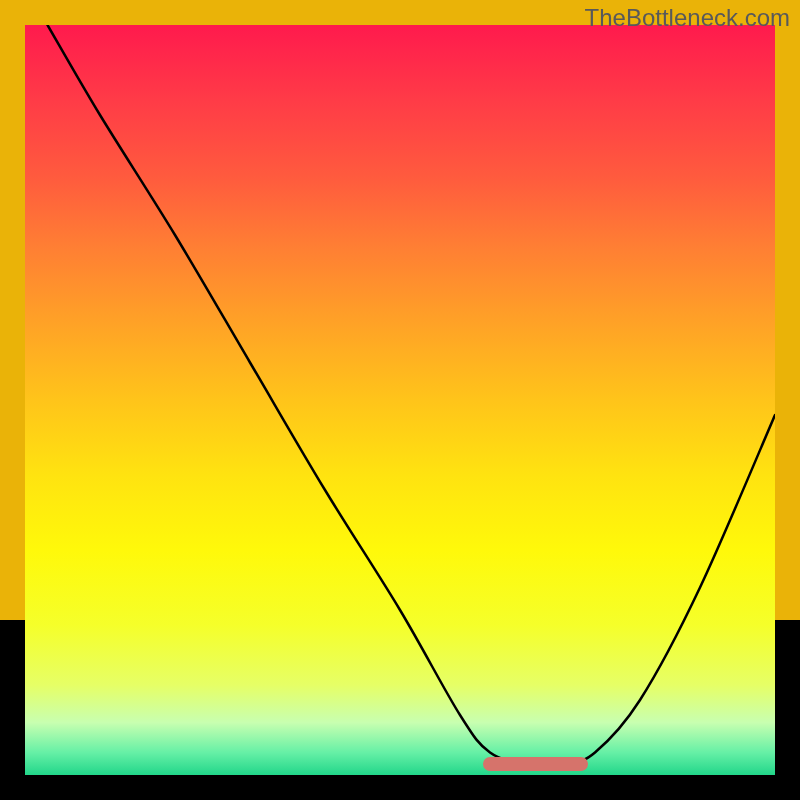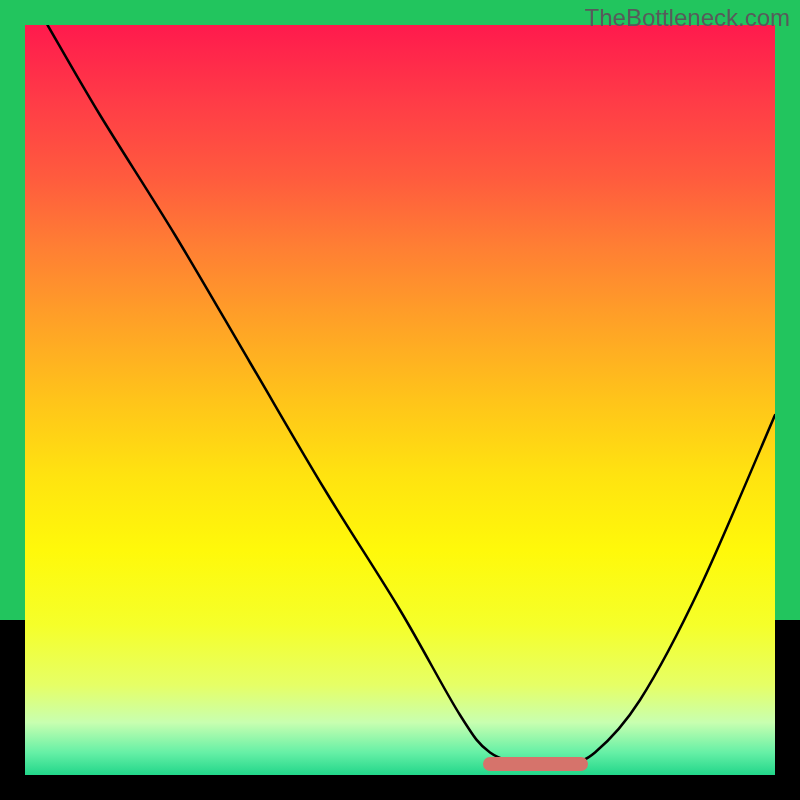--- a/index.html
+++ b/index.html
@@ -1,21 +1,21 @@
 <!DOCTYPE html>
 <html><head>
 <meta charset="utf-8">
 <style>
   * { margin: 0; padding: 0; box-sizing: border-box; }
   html, body { width: 800px; height: 800px; overflow: hidden; background: #000; }
   .frame {
     position: relative;
     width: 800px;
     height: 620px;
-    background: #22c55e;
+    background: #eab308;
   }
   .plot-area {
     position: absolute;
     left: 25px;
     top: 25px;
     width: 750px;
     height: 750px;
     background: linear-gradient(to bottom,
       #ff1a4d 0%,
       #ff3b47 10%,

